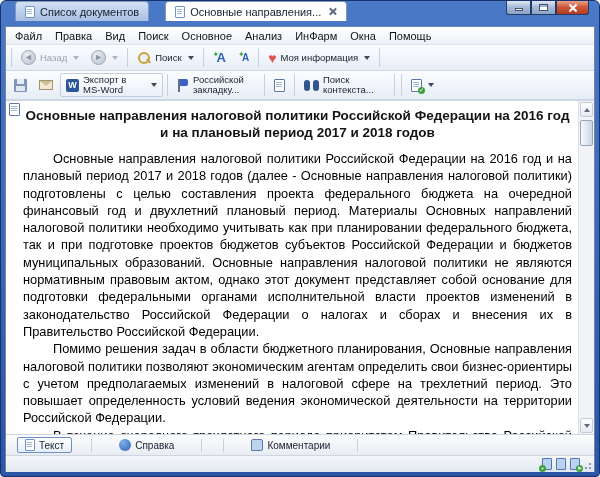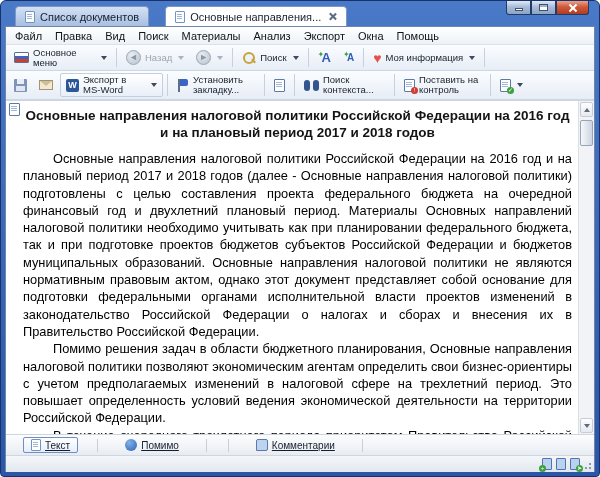--- a/index.html
+++ b/index.html
@@ -9,21 +9,21 @@
   .window {
     width:600px; height:477px;
     background:linear-gradient(#4a79c8,#2b55a6);
     border:1px solid #17316b;
     border-radius:6px 6px 4px 4px;
     padding:0 4px 4px 4px;
     display:flex; flex-direction:column;
   }
 
   
-  .tabstrip { height:25px; position:relative; display:flex; align-items:flex-end; padding-left:10px; flex:0 0 auto; }
+  .tabstrip { height:25px; position:relative; display:flex; padding-left:10px; flex:0 0 auto; }
   .tab {
     height:20px; display:flex; align-items:center; gap:5px;
     padding:0 9px; font-size:11px; color:#15202e;
     border-radius:4px 4px 0 0; border:1px solid #7e97c2; border-bottom:none;
     white-space:nowrap; cursor:default;
   }
   .tab.inactive { background:linear-gradient(#d4e1f5,#a8bfe2); margin-right:16px; }
   .tab.active   { background:#ffffff; }
   .page-ico { width:10px; height:12px; background:#fdfdfd; border:1px solid #6f94c8; border-radius:1px; position:relative; flex:0 0 auto; }
   .page-ico::after { content:""; position:absolute; left:1px; top:2px; width:5px; height:1px; box-shadow:0 2px 0 #9fb8d8, 0 4px 0 #9fb8d8; background:#9fb8d8; }
@@ -96,21 +96,21 @@
   .doc-title { text-align:center; font-size:13.5px; font-weight:bold; line-height:17px; color:#141414; margin:3px 0 9px 0; }
   .para { font-size:12.8px; line-height:17.3px; text-align:justify; text-indent:30px; color:#000; }
   .scrollbar { width:16px; flex:0 0 auto; background:#f1f3f6; border-left:1px solid #dadfe6; display:flex; flex-direction:column; }
   .sb-btn { height:15px; background:linear-gradient(#fdfdfe,#e6eaf0); border:1px solid #c6ccd6; border-radius:2px; margin:1px; display:flex; align-items:center; justify-content:center; }
   .sb-tri-up { width:0; height:0; border-left:3px solid transparent; border-right:3px solid transparent; border-bottom:4px solid #5f6b7c; }
   .sb-tri-dn { width:0; height:0; border-left:3px solid transparent; border-right:3px solid transparent; border-top:4px solid #5f6b7c; }
   .sb-track { flex:1; position:relative; }
   .sb-thumb { position:absolute; top:2px; left:1px; right:1px; height:26px; background:linear-gradient(90deg,#f6f8fb,#ccd5e2); border:1px solid #97a3b6; border-radius:2px; }
 
   
-  .bottom-tabs { height:21px; flex:0 0 auto; display:flex; align-items:center; padding:0 17px; gap:17px; font-size:10px; color:#16202c; background:linear-gradient(#fdfdfe,#e8ecf2); border-top:1px solid #cdd5df;text-decoration:underline; }
+  .bottom-tabs { height:21px; flex:0 0 auto; display:flex; align-items:center; padding:0 11px; gap:17px; font-size:10px; color:#16202c; background:linear-gradient(#fdfdfe,#e8ecf2); border-top:1px solid #cdd5df; }
   .btab { display:flex; align-items:center; gap:4px; padding:1px 7px; border:1px solid transparent; border-radius:2px; cursor:default; }
   .btab.active { border-color:#6f8fbf; background:linear-gradient(#ffffff,#e6eefb); }
   .vsep { width:1px; height:13px; background:#c6cfda; margin:0 2px; }
   .i-help { width:12px; height:12px; border-radius:50%; background:radial-gradient(circle at 35% 30%, #7fb2e8, #2d5fb8); }
   .i-annot { width:11px; height:13px; background:#f2e4ae; border:1px solid #b2a05e; border-radius:1px; }
   .i-comm { width:12px; height:12px; background:#bcd4f0; border:1px solid #5c79a8; border-radius:2px 2px 2px 0; }
 
   
   .statusbar { height:17px; flex:0 0 auto; display:flex; align-items:center; justify-content:flex-end; gap:4px; padding:0 14px 0 5px; background:linear-gradient(#f4f6f9,#e2e8f0); border-top:1px solid #cfd6df; position:relative; }
   .s-doc { width:10px; height:12px; background:#b9d2ef; border:1px solid #4f76ab; border-radius:1px; position:relative; }
@@ -150,33 +150,28 @@
     </div>
   </div>
 
   <div class="chrome">
 
     <div class="menubar">
       <span class="menu-item">Файл</span>
       <span class="menu-item">Правка</span>
       <span class="menu-item">Вид</span>
       <span class="menu-item">Поиск</span>
-      <span class="menu-item">Материалы</span>
+      <span class="menu-item">Основное</span>
       <span class="menu-item">Анализ</span>
-      <span class="menu-item">Экспорт</span>
+      <span class="menu-item">ИнФарм</span>
       <span class="menu-item">Окна</span>
       <span class="menu-item">Помощь</span>
     </div>
 
     <div class="toolbar tb1">
-      <div class="tbtn">
-        <span class="i i-flag"></span>
-        <span class="lbl2">Основное меню</span>
-        <span class="caret"></span>
-      </div>
       <div class="sep"></div>
       <div class="tbtn disabled">
         <span class="i i-nav">◄</span>
         <span>Назад</span>
         <span class="caret dis"></span>
       </div>
       <div class="tbtn disabled">
         <span class="i i-nav">►</span>
         <span class="caret dis"></span>
       </div>
@@ -210,38 +205,32 @@
           <span class="i i-mail"></span>
         </div>
       <div class="tbtn boxed">
         <span class="i i-word">W</span>
         <span class="lbl2">Экспорт в MS-Word</span>
         <span class="caret"></span>
       </div>
       <div class="sep"></div>
       <div class="tbtn">
         <span class="i i-bflag"></span>
-        <span class="lbl2">Установить закладку...</span>
+        <span class="lbl2">Российской закладку...</span>
       </div>
       <div class="sep"></div>
       <div class="tbtn">
           <span class="i i-doc"></span>
         </div>
       <div class="sep"></div>
       <div class="tbtn">
         <span class="i i-binoc"></span>
         <span class="lbl2">Поиск контекста...</span>
       </div>
       <div class="sep"></div>
-      <div class="tbtn">
-        <span class="i i-doc">
-            <span class="badge red">!</span>
-          </span>
-        <span class="lbl2">Поставить на контроль</span>
-      </div>
       <div class="sep"></div>
       <div class="tbtn">
         <span class="i i-doc">
             <span class="badge green">✓</span>
           </span>
         <span class="caret"></span>
       </div>
     </div>
 
     <div class="docwrap">
@@ -268,21 +257,21 @@
     </div>
 
     <div class="bottom-tabs">
       <div class="btab active">
         <span class="page-ico"></span>
         <span>Текст</span>
       </div>
       <div class="vsep"></div>
       <div class="btab">
         <span class="i-help"></span>
-        <span>Помимо</span>
+        <span>Справка</span>
       </div>
       <div class="vsep"></div>
       <div class="vsep"></div>
       <div class="btab">
         <span class="i-comm"></span>
         <span>Комментарии</span>
       </div>
       <div class="vsep"></div>
     </div>
 

